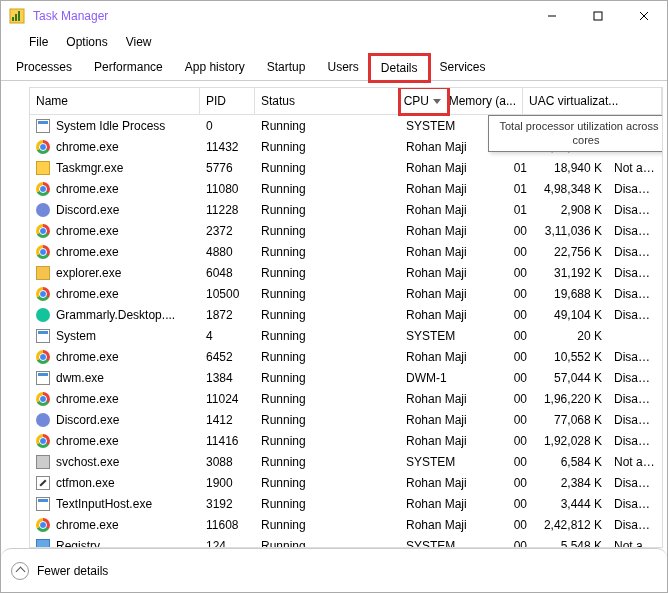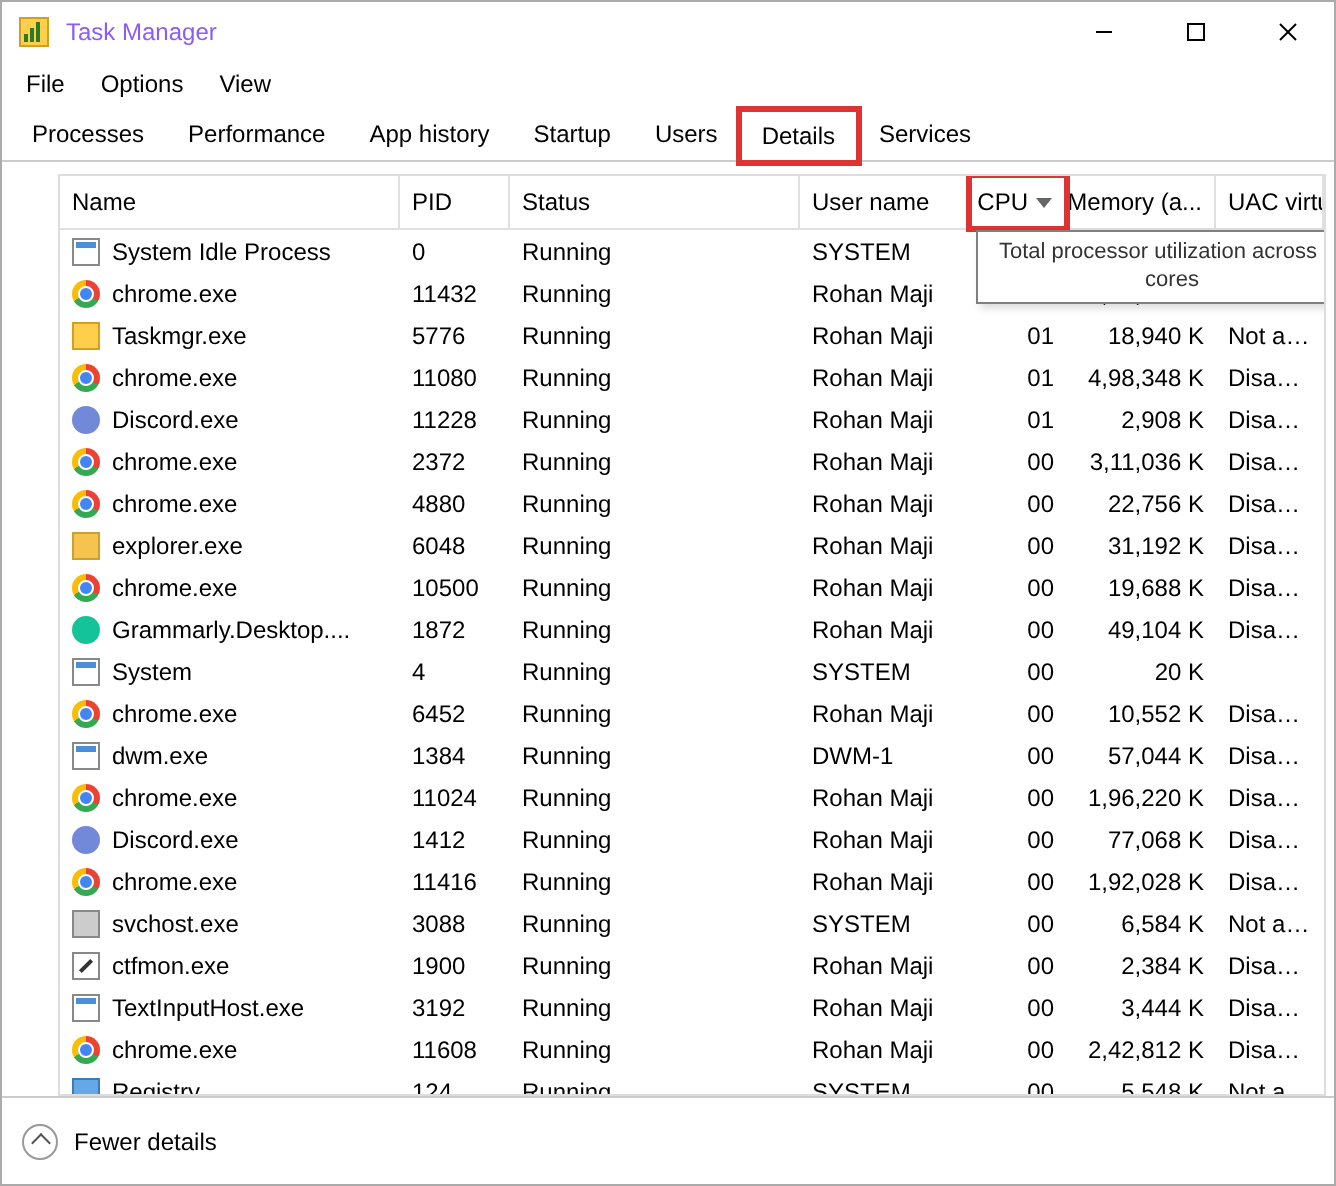--- a/index.html
+++ b/index.html
@@ -3,21 +3,21 @@
 <meta charset="utf-8">
 <style>
   * { box-sizing: border-box; }
   html, body { margin:0; padding:0; font-family: "Segoe UI", Arial, sans-serif; font-size:12px; color:#000; background:#fff; }
   .window { width:668px; height:593px; border:1px solid #aaa; position:relative; display:flex; flex-direction:column; background:#fff; }
   .titlebar { height:30px; background:#fff; display:flex; align-items:center; padding-left:8px; }
   .title-icon { width:16px; height:16px; margin-right:8px; display:inline-block; }
   .title-text { font-size:12px; color:#8b5cf6; }
   .win-controls { margin-left:auto; display:flex; }
   .win-btn { width:46px; height:30px; display:flex; align-items:center; justify-content:center; color:#000; }
-  .menubar { height:22px; display:flex; align-items:center; padding:0 4px; gap:2px; }
+  .menubar { height:22px; display:flex; align-items:center; padding:0 20px; gap:2px; }
   .menu-item { padding:3px 8px; font-size:12px; }
   .tabbar { height:28px; display:flex; align-items:flex-end; border-bottom:1px solid #ccc; padding-left:4px; }
   .tab { padding:5px 10px 5px 10px; font-size:12px; border:1px solid transparent; }
   .tab.active { border:1px solid #ccc; border-bottom:1px solid #fff; background:#fff; position:relative; top:1px; }
   .tab.highlighted { outline:3px solid #d33; outline-offset:-1px; }
 
   .content { flex:1; position:relative; overflow:hidden; padding:6px 4px 0 4px; }
   .table-wrap { height:100%; border:1px solid #ddd; overflow:hidden; position:relative; display:flex; flex-direction:column;margin-left:24px; }
 
   .header-row { display:flex; background:#fff; border-bottom:1px solid #e0e0e0; font-size:12px; position:relative; z-index:2; }
@@ -48,21 +48,21 @@
     line-height:1.3;
     text-align:center;
   }
 
   .rows { flex:1; overflow-y:auto; }
   .row { display:flex; font-size:12px; height:21px; align-items:center; }
   .cell { padding:0 6px; overflow:hidden; white-space:nowrap; text-overflow:ellipsis; }
   .cell.col-name { display:flex; align-items:center; gap:6px; }
   .proc-icon { width:14px; height:14px; display:inline-block; flex-shrink:0; }
 
-  .footer { height:44px; border-top:1px solid #ccc; display:flex; align-items:center; padding:0 10px; }
+  .footer { height:44px; border-top:1px solid #ccc; display:flex; align-items:center; padding:0 10px;border-radius:10px; }
   .fewer-btn { display:flex; align-items:center; gap:8px; font-size:12px; }
   .circ-up { width:18px; height:18px; border:1px solid #999; border-radius:50%; display:flex; align-items:center; justify-content:center; }
   .circ-up::before { content:""; width:6px; height:6px; border-left:1px solid #555; border-top:1px solid #555; transform:rotate(45deg); margin-top:2px; }
   .end-task { margin-left:auto; padding:5px 18px; font-size:12px; background:#e1e1e1; border:1px solid #adadad; }
   .ic-chrome { border-radius:50%; background: conic-gradient(#ea4335 0 120deg,#34a853 120deg 240deg,#fbbc05 240deg 360deg); position:relative; }
   .ic-chrome::after{content:"";position:absolute;inset:3px;border-radius:50%;background:#4285f4;border:1.5px solid #fff;}
   .ic-tm { background:#ffcf4b; border:1px solid #d0a020; }
   .ic-discord { background:#7289da; border-radius:50%; }
   .ic-explorer { background:#f5c34e; border:1px solid #caa030; }
   .ic-app { background:#fff; border:1px solid #888; position:relative;}
@@ -124,21 +124,20 @@
     <div class="tab">Services</div>
   </div>
 
   <div class="content">
     <div class="table-wrap">
 
       <div class="header-row">
         <div class="hcell col-name">Name</div>
         <div class="hcell col-pid">PID</div>
         <div class="hcell col-status">Status</div>
-        <div class="hcell col-user">User name</div>
         <div class="hcell col-cpu sorted highlighted">CPU</div>
         <div class="hcell col-mem">Memory (a...</div>
         <div class="hcell col-uac">UAC virtualizat...</div>
       </div>
 
       <div class="tooltip">Total processor utilization across all cores</div>
 
       <div class="rows" id="rows-container">
           <div class="row">
             <div class="cell col-name">

